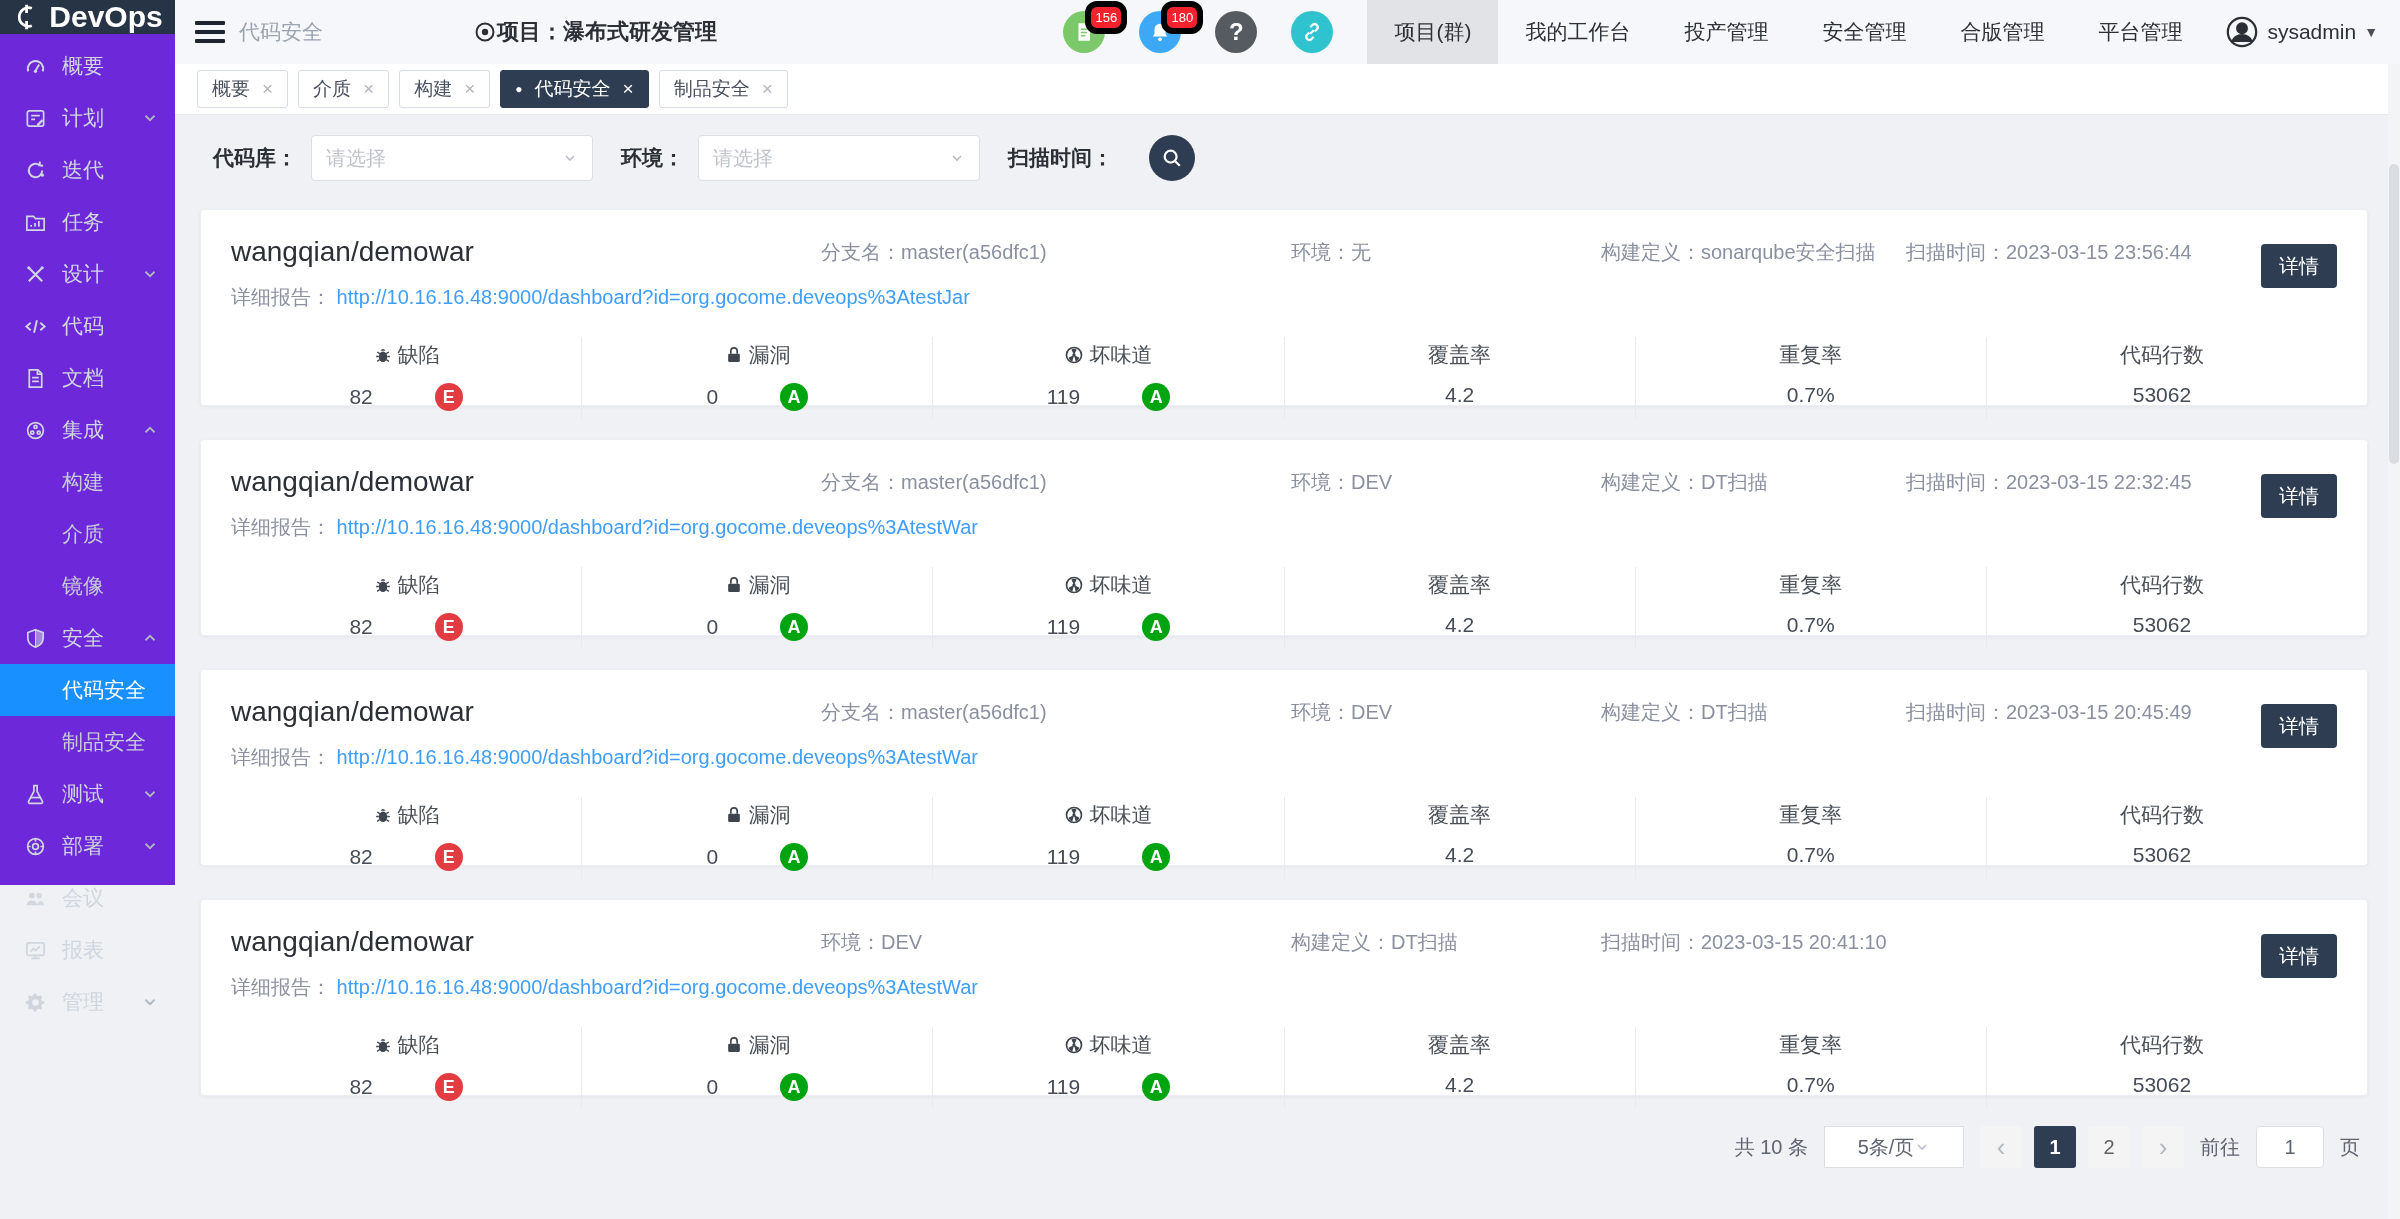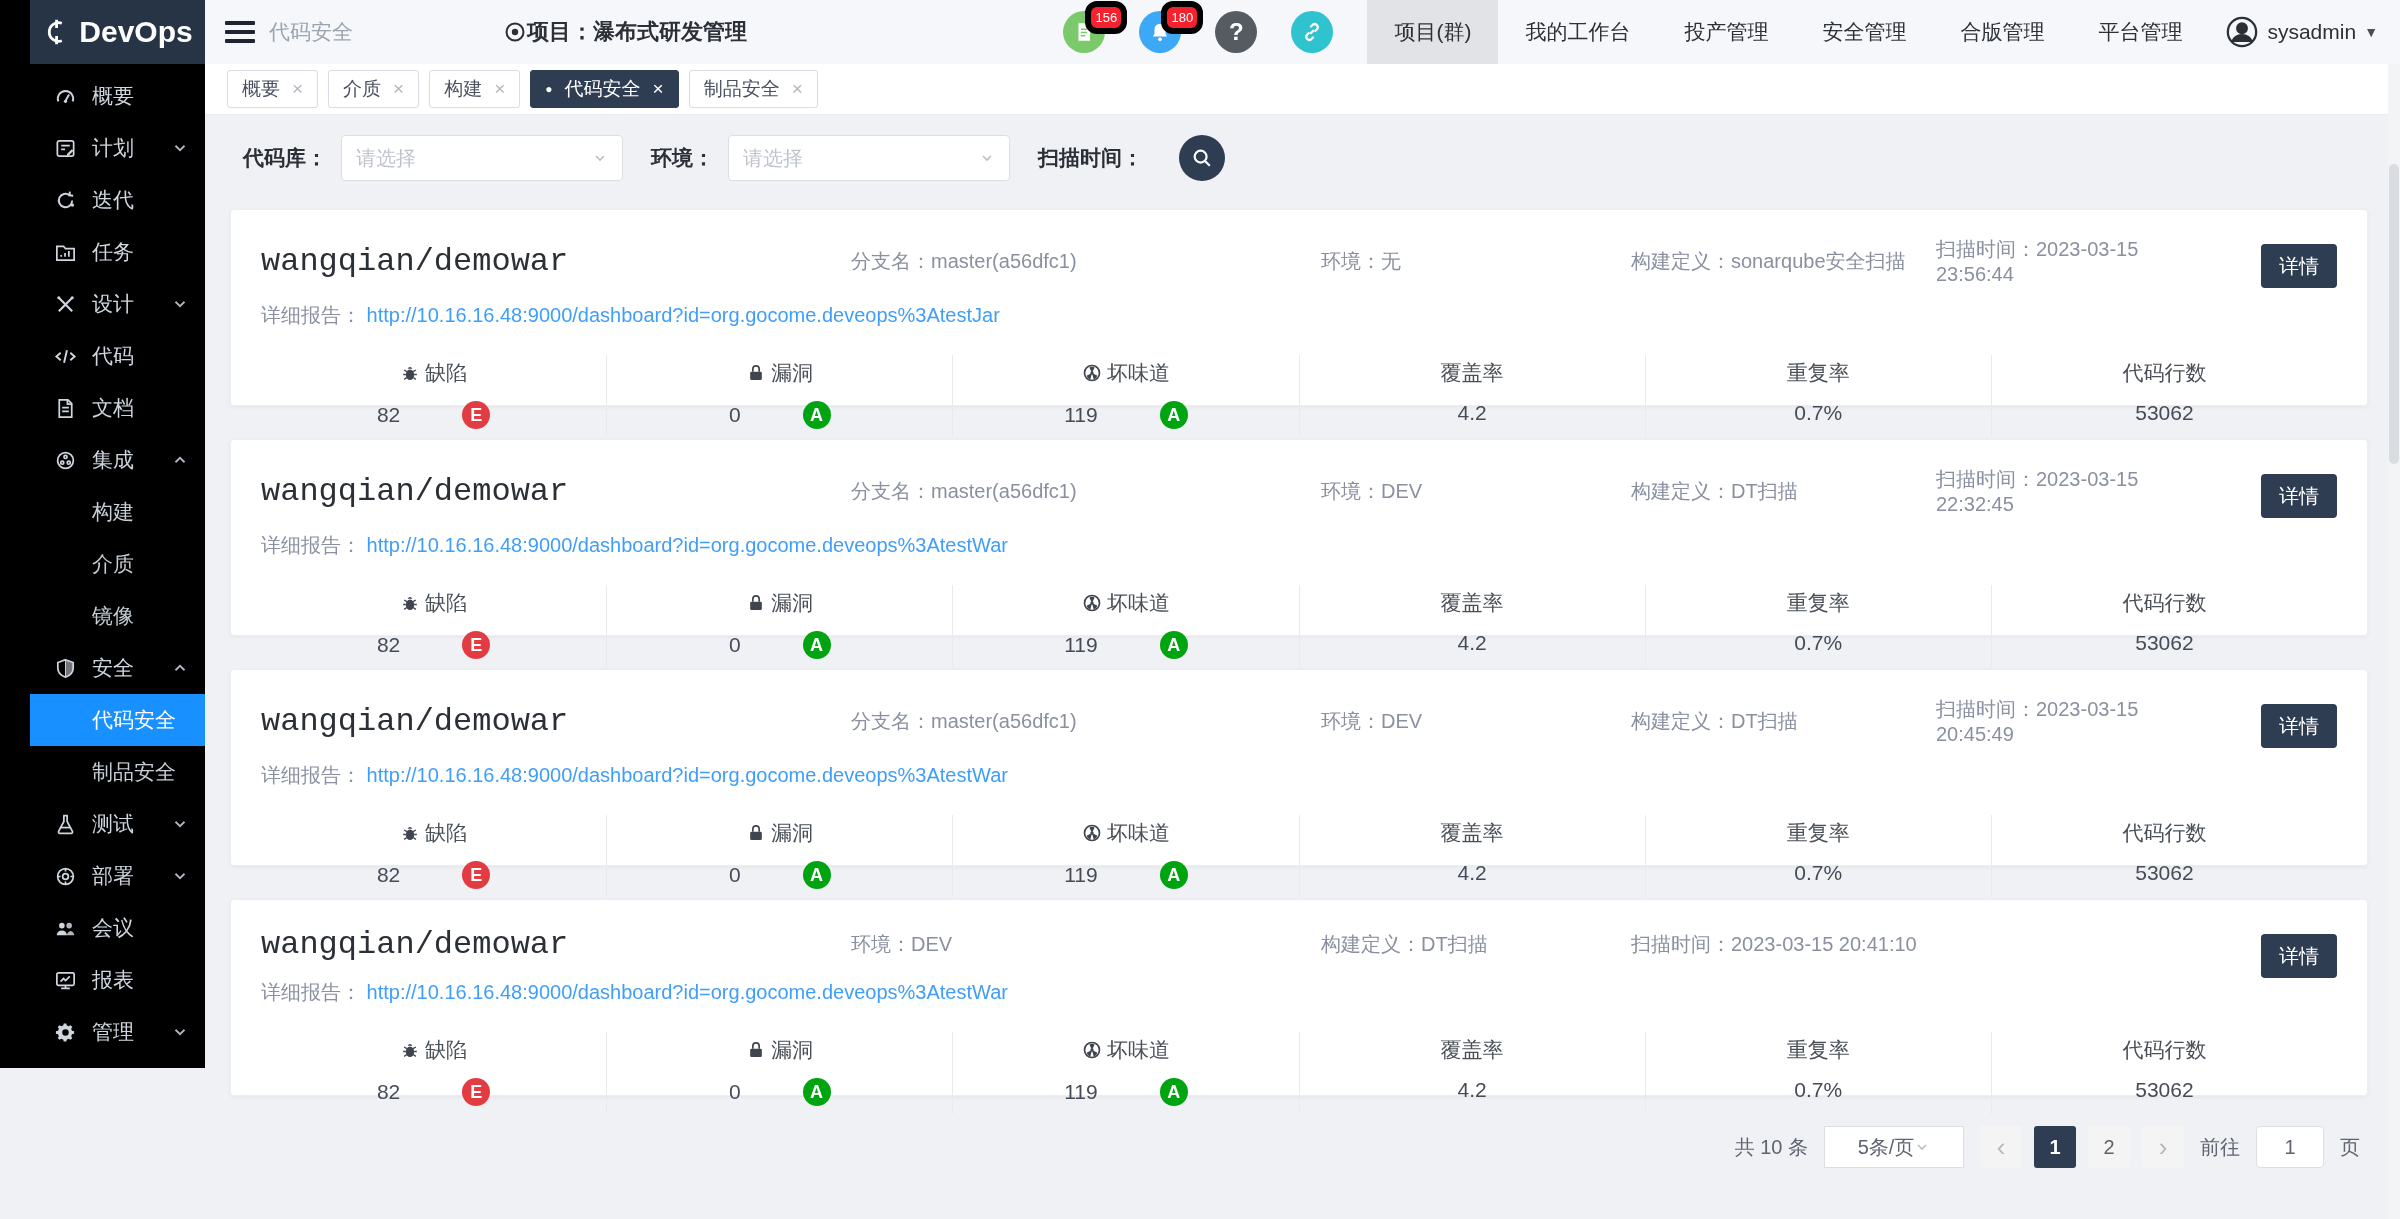--- a/index.html
+++ b/index.html
@@ -4,21 +4,21 @@
 <style>
   html,body{margin:0;padding:0;}
   body{
     width:2400px;height:1219px;overflow:hidden;
     font-family:"Liberation Sans","DejaVu Sans",sans-serif;
     background:#eff1f5;color:#333;
     display:flex;
   }
   svg{display:block}
   
-  .sidebar{width:175px;flex:0 0 175px;background:#000000;height:1068px;display:flex;flex-direction:column;padding-left:30px;}
+  .sidebar{width:175px;flex:0 0 175px;background:#6d28d9;height:885px;display:flex;flex-direction:column;}
   .logo{height:64px;background:#263445;display:flex;align-items:center;justify-content:center;gap:9px;color:#fff;font-size:30px;font-weight:bold;}
   .logo .logo-icon svg{width:28px;height:28px;}
   .side-menu{flex:1;padding-top:6px;}
   .side-item{height:52px;display:flex;align-items:center;padding-left:24px;gap:15px;color:#cfd6df;font-size:21px;cursor:pointer;}
   .side-item .s-icon{width:23px;height:23px;color:#cfd6df;}
   .side-item .s-icon svg{width:23px;height:23px;}
   .side-item.sub{padding-left:62px;color:#c6cdd6;}
   .side-item.active{background:#1890ff;color:#fff;}
   .s-arrow{margin-left:auto;margin-right:16px;width:18px;height:18px;color:#aeb6c0;}
   .s-arrow svg{width:18px;height:18px;}
@@ -62,21 +62,21 @@
   .datebox .cal{width:20px;height:20px;color:#c0c4cc;}
   .datebox .cal svg{width:20px;height:20px;}
   .datebox .d-start,.datebox .d-end{flex:1;text-align:center;color:#bfc4cc;font-size:20px;}
   .datebox .to{color:#2b2f36;font-weight:bold;font-size:20px;}
   .search-btn{width:46px;height:46px;border-radius:50%;background:#2e3d52;display:flex;align-items:center;justify-content:center;margin-left:22px;cursor:pointer;color:#fff;}
   .search-btn svg{width:22px;height:22px;}
   
   .scan-list{padding:18px 32px 0 25px;display:flex;flex-direction:column;gap:33px;}
   .card{background:#fff;border:1px solid #ebeef5;border-radius:4px;box-shadow:0 1px 4px rgba(0,0,0,.05);position:relative;padding:26px 30px 0 30px;height:197px;box-sizing:border-box;}
   .card-head{display:grid;grid-template-columns:590px 470px 310px 305px 1fr;align-items:center;padding-right:120px;}
-  .repo{font-size:32px;color:#2b2f36;font-family:Liberation Mono, monospace;}
+  .repo{font-size:28px;color:#2b2f36;}
   .meta{font-size:20px;color:#8a90a0;}
   .detail-btn{position:absolute;right:30px;top:34px;width:76px;height:44px;background:#2e3d52;color:#fff;border:none;border-radius:4px;font-size:20px;cursor:pointer;font-family:inherit;}
   .link-row{margin-top:16px;font-size:20px;color:#8a90a0;}
   .link-row a{color:#3f9efa;text-decoration:none;cursor:pointer;}
   .metrics{display:flex;margin-top:20px;padding:6px 0 10px;}
   .m-cell{flex:1;display:flex;flex-direction:column;align-items:center;padding:4px 0 8px;}
   .m-cell + .m-cell{border-left:1px solid #e8eaec;}
   .m-label{display:flex;align-items:center;gap:5px;font-size:21px;color:#4a5058;}
   .m-icon{width:20px;height:20px;color:#3f454e;}
   .m-icon svg{width:20px;height:20px;}

